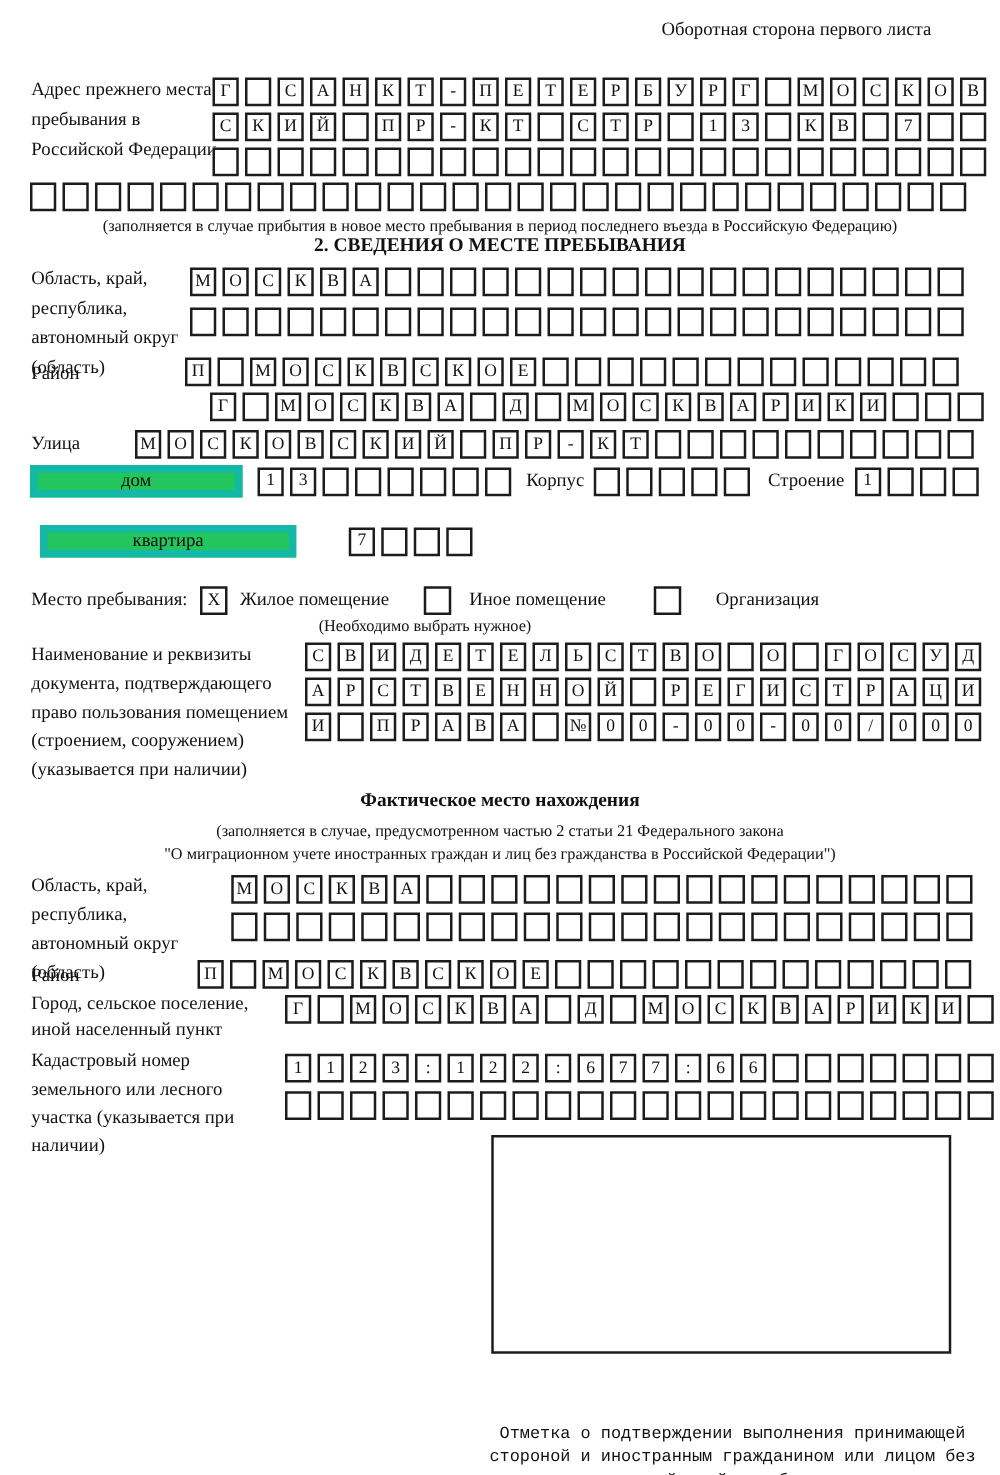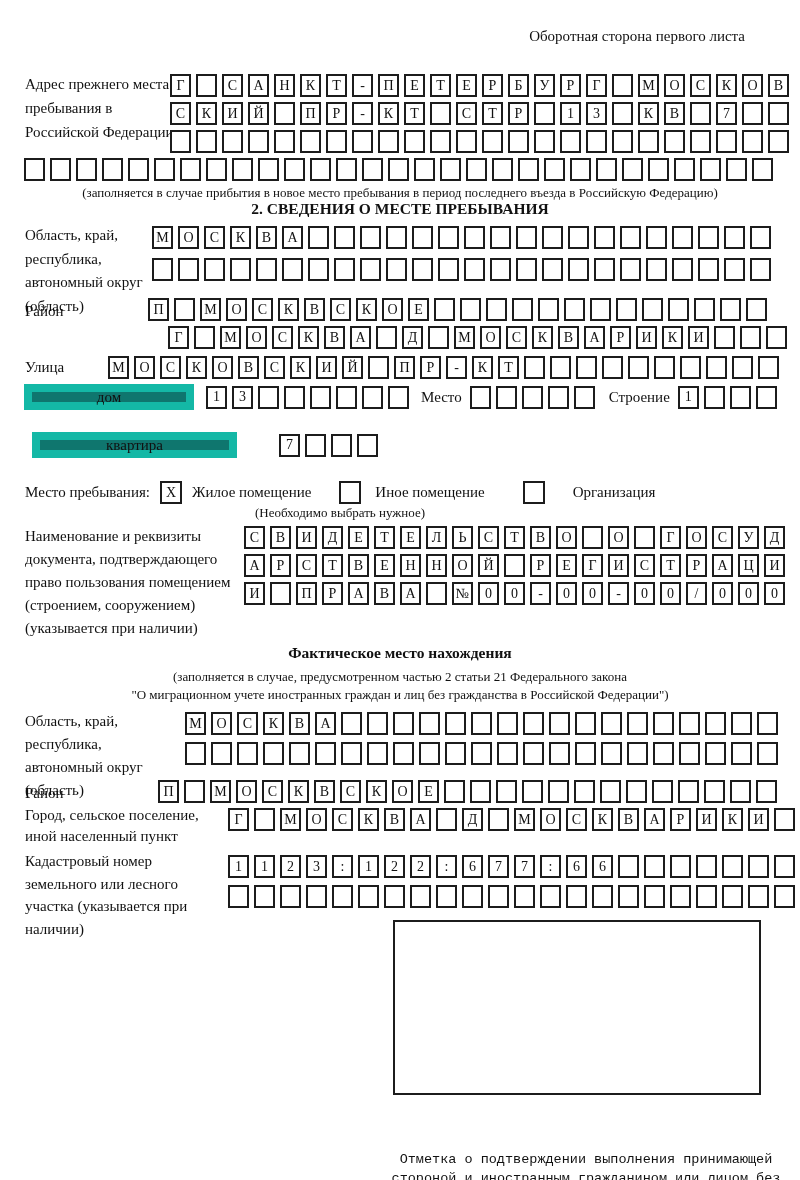--- a/index.html
+++ b/index.html
@@ -5,39 +5,39 @@
   html,body{margin:0;padding:0;background:#888;}
   .page{
     position:relative;
     width:800px;height:1180px;
     background:#ffffff;
     font-family:"Liberation Serif","DejaVu Serif",serif;
     color:#111;
     margin:0 auto;
     overflow:hidden;
   }
-  .abs{position:absolute;margin-top:12px;}
+  .abs{position:absolute;}
   .lbl{font-size:15px;line-height:23px;}
   .cells{display:flex;gap:5px;}
   .cell{
     width:21px;height:23px;
     border:2px solid #1c1c1c;
     box-sizing:border-box;
     display:flex;align-items:center;justify-content:center;
     font-size:14px;line-height:1;
     flex:0 0 auto;
     background:#fff;
   }
   .caption{font-size:13px;line-height:17px;}
   .center{text-align:center;}
   .bold{font-weight:bold;}
   .label-box{
-    border:8px solid #14b8a6;box-sizing:border-box;
+    border:6px solid #14b8a6;box-sizing:border-box;
     height:26px;display:flex;align-items:center;justify-content:center;
-    font-size:15px;background:#0f766e;flex:0 0 auto;
+    font-size:15px;background:#22c55e;flex:0 0 auto;
   }
   .inline-row{display:flex;align-items:center;}
   .checkbox{
     width:22px;height:23px;border:2px solid #1c1c1c;box-sizing:border-box;
     display:flex;align-items:center;justify-content:center;
     font-size:14px;flex:0 0 auto;background:#fff;
   }
   .opt-label{font-size:15px;}
   .mark-box{
     border:2px solid #1c1c1c;box-sizing:border-box;background:#fff;
@@ -310,21 +310,21 @@
     <div class="cells" style="margin-left:12px;">
         <span class="cell filled">1</span>
         <span class="cell filled">3</span>
         <span class="cell"></span>
         <span class="cell"></span>
         <span class="cell"></span>
         <span class="cell"></span>
         <span class="cell"></span>
         <span class="cell"></span>
       </div>
-    <div class="opt-label" style="margin:0 8px 0 12px;">Место</div>
+    <div class="opt-label" style="margin:0 8px 0 12px;">Корпус</div>
     <div class="cells">
         <span class="cell"></span>
         <span class="cell"></span>
         <span class="cell"></span>
         <span class="cell"></span>
         <span class="cell"></span>
       </div>
     <div class="opt-label" style="margin:0 8px 0 14px;">Строение</div>
     <div class="cells">
         <span class="cell filled">1</span>

